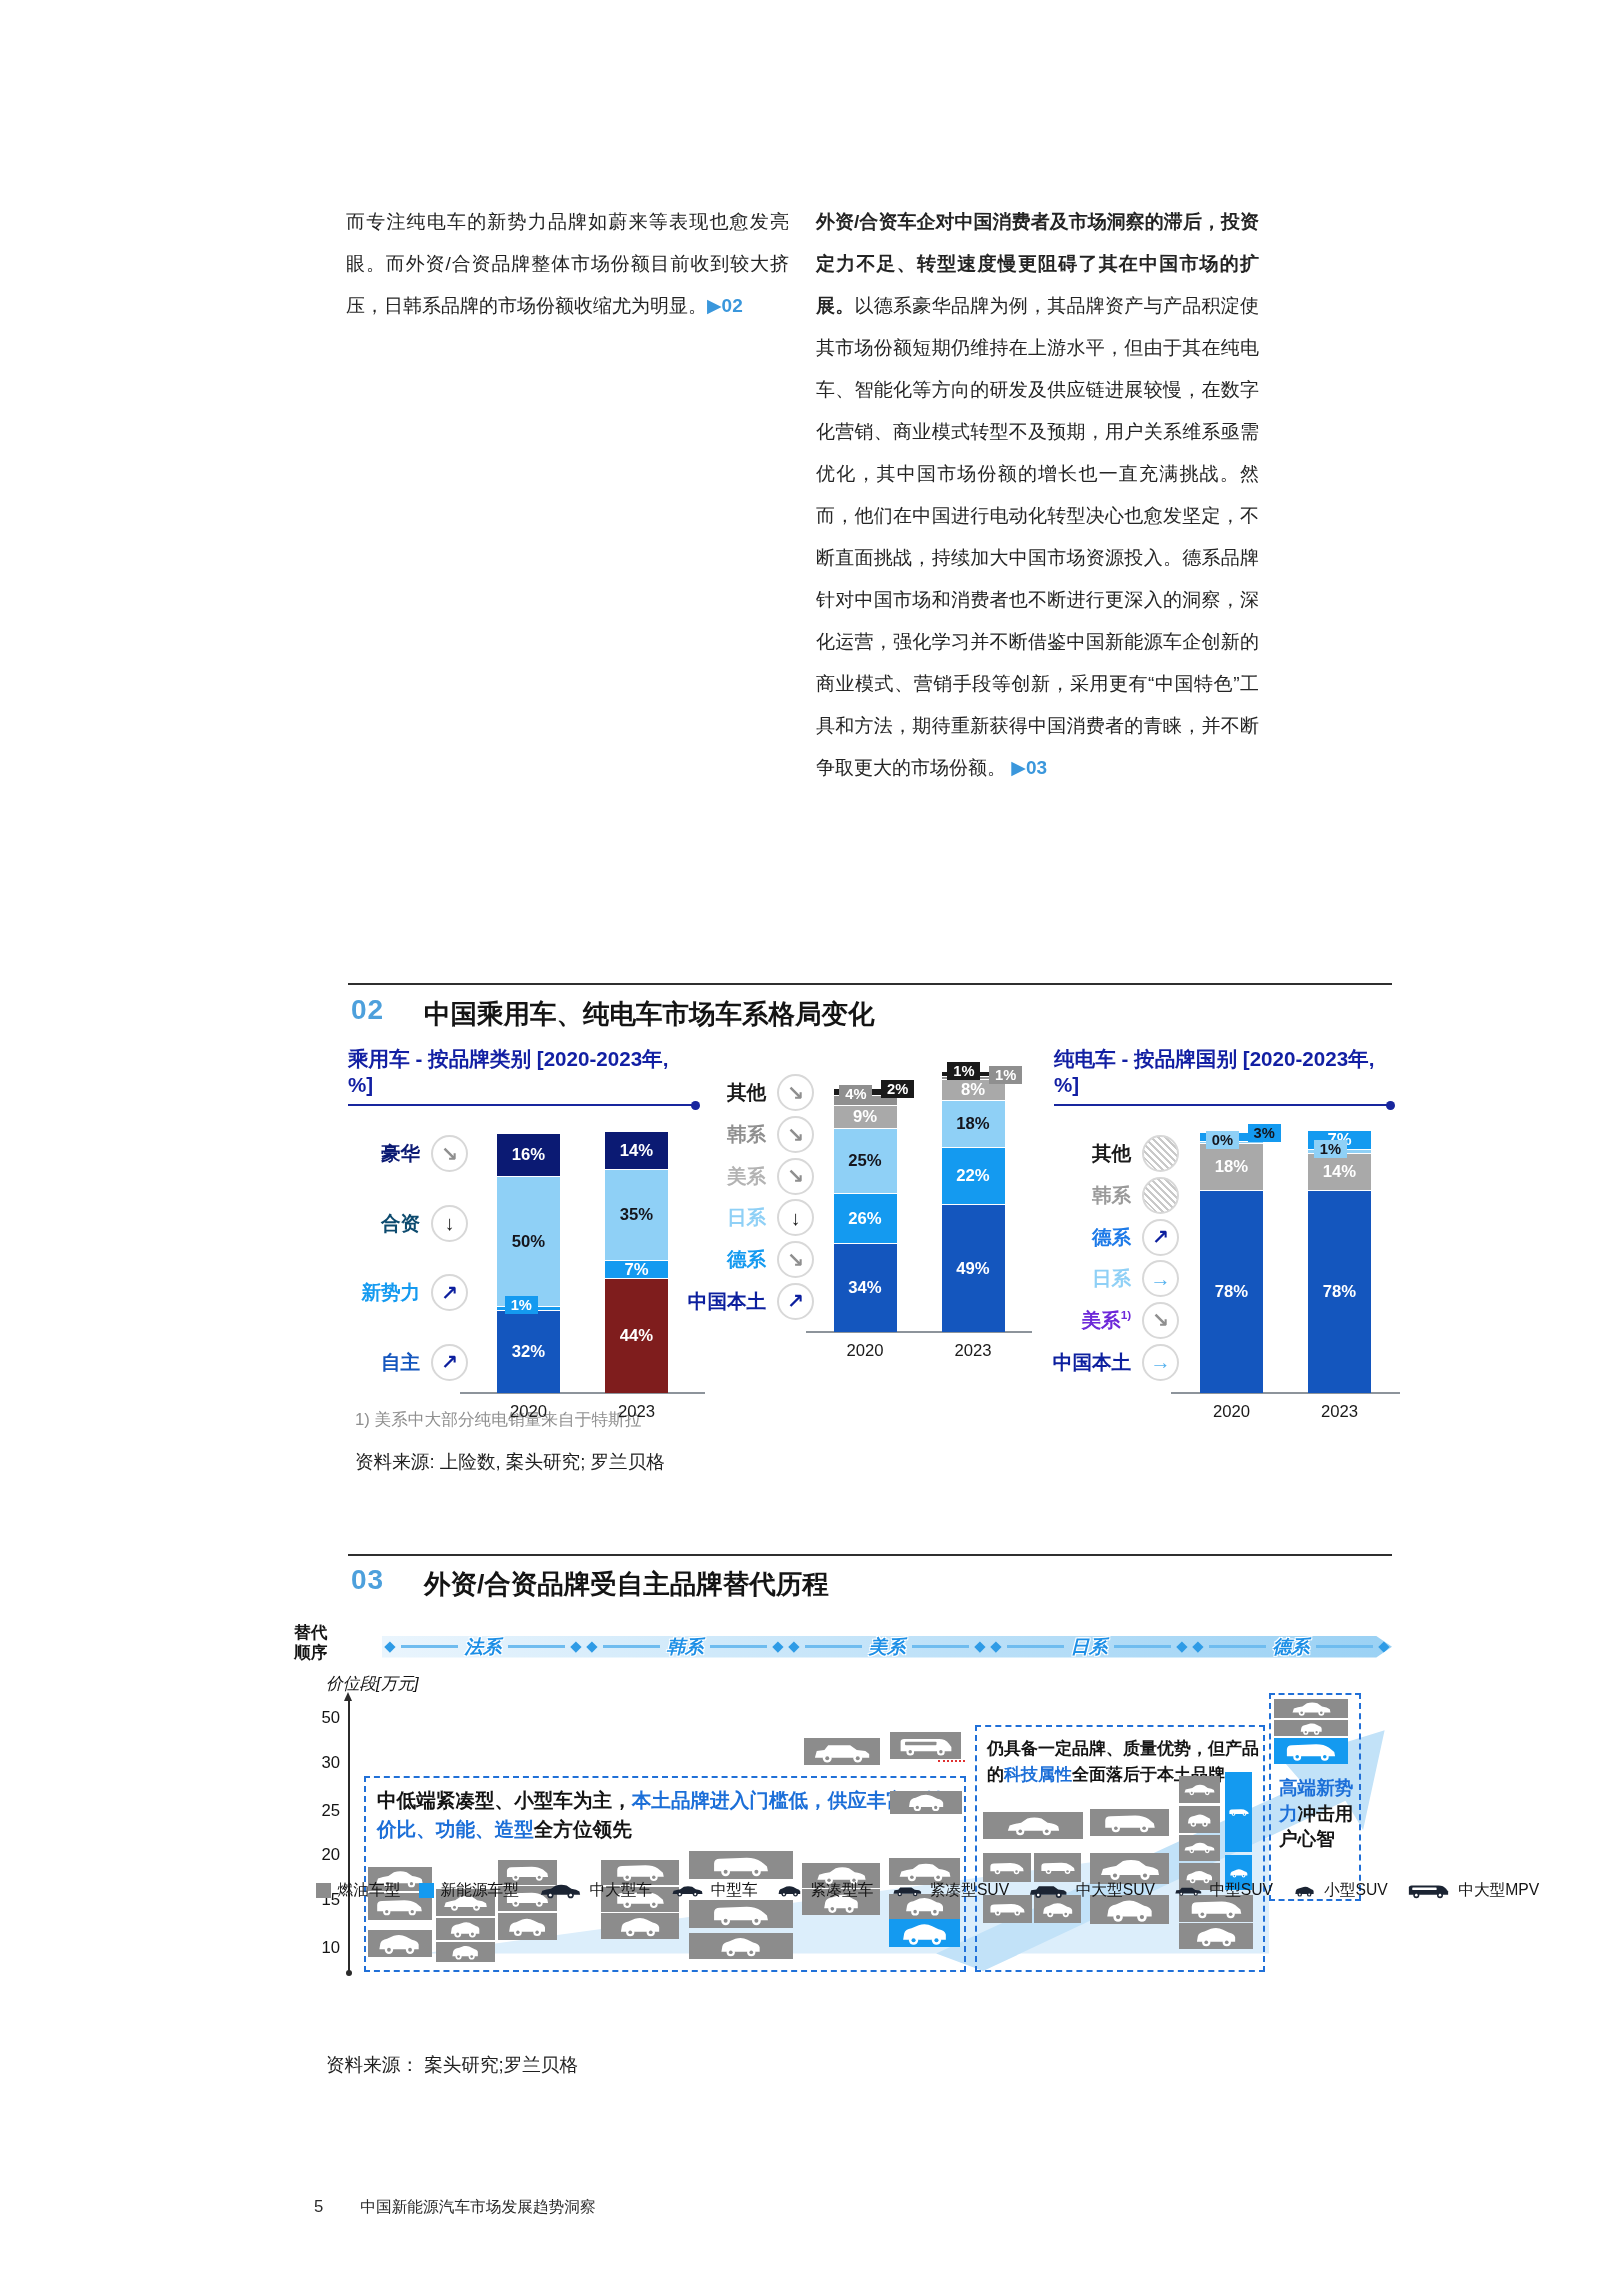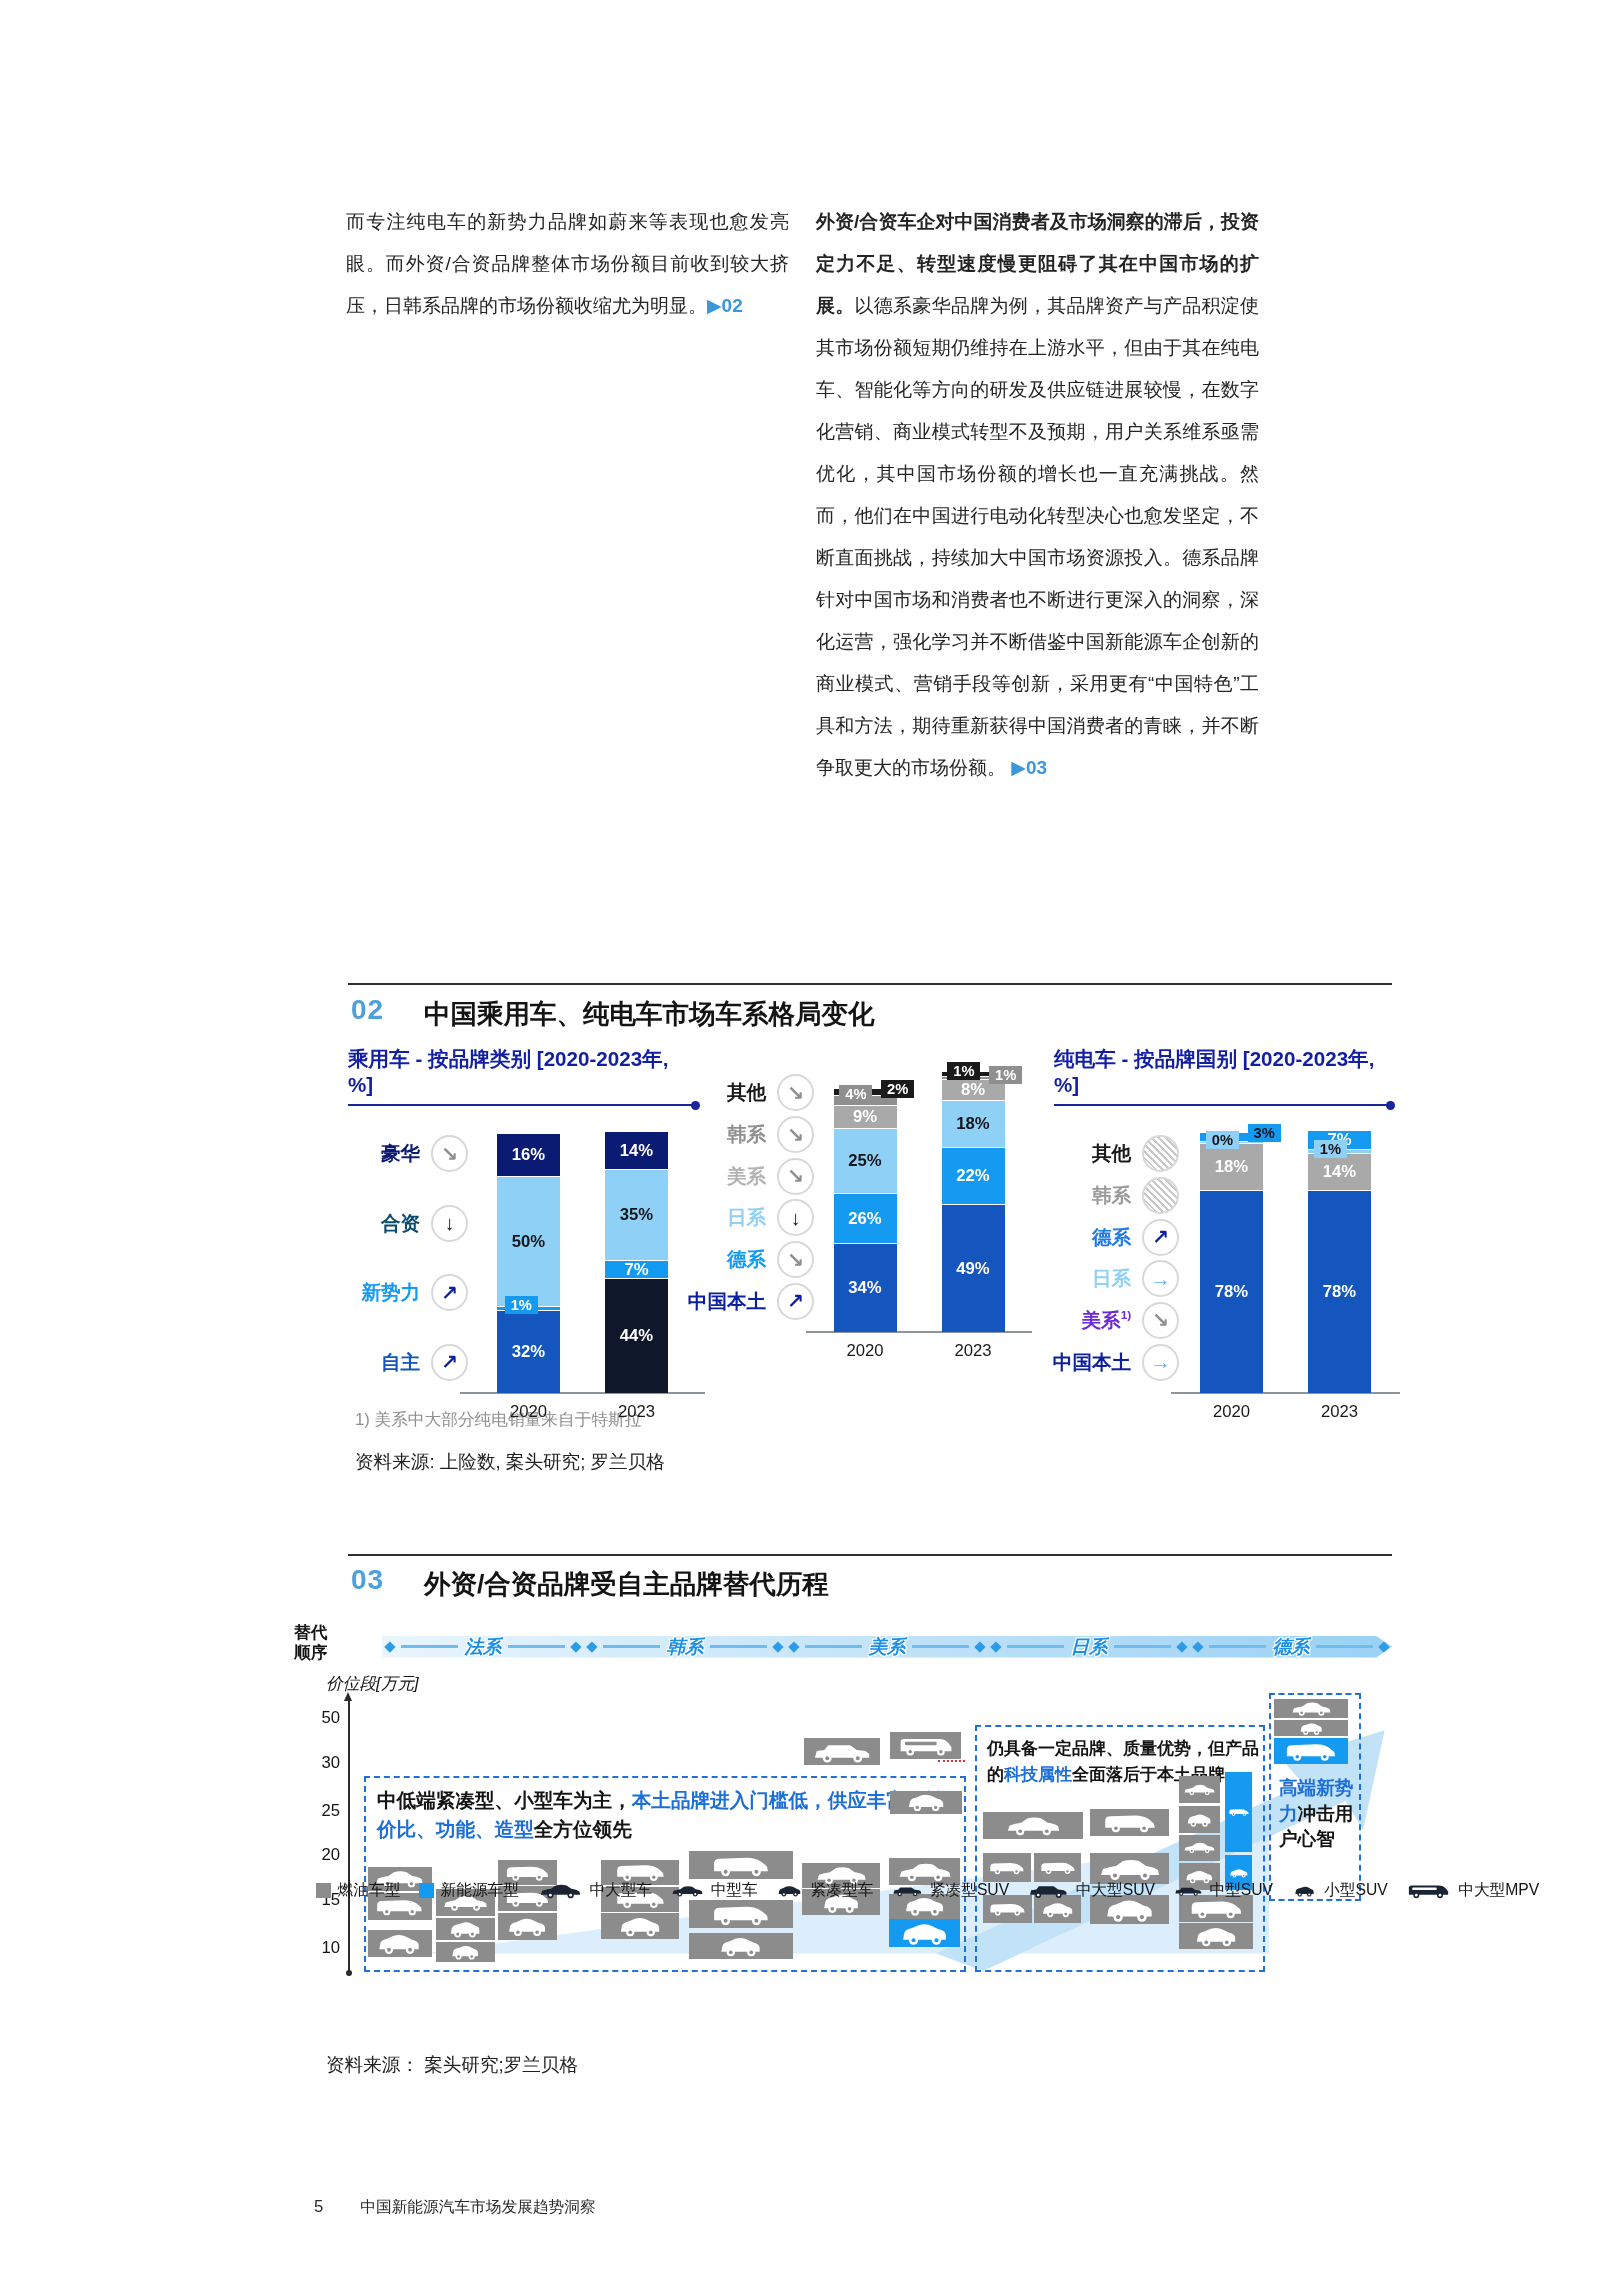--- a/index.html
+++ b/index.html
@@ -112,21 +112,21 @@
               <span class="callout" style="background: rgb(20, 154, 240); color: rgb(255, 255, 255); left: 7.8px; top: 162px;">1%</span>
               <div class="seg" style="height: 83px; background: rgb(20, 86, 190); color: rgb(255, 255, 255); border-top: 1px solid rgb(255, 255, 255);">32%</div>
             </div>
             <div class="year">2020</div>
           </div>
           <div class="barcol">
             <div class="barwrap">
               <div class="seg" style="height: 37px; background: rgb(11, 26, 115); color: rgb(255, 255, 255);">14%</div>
               <div class="seg" style="height: 91px; background: rgb(143, 208, 246); color: rgb(21, 21, 28); border-top: 1px solid rgb(255, 255, 255);">35%</div>
               <div class="seg" style="height: 18px; background: rgb(20, 154, 240); color: rgb(255, 255, 255); border-top: 1px solid rgb(255, 255, 255);">7%</div>
-              <div class="seg" style="height: 115px; background: #0f172a; color: rgb(255, 255, 255); border-top: 1px solid rgb(255, 255, 255);">44%</div>
+              <div class="seg" style="height: 115px; background: #7f1d1d; color: rgb(255, 255, 255); border-top: 1px solid rgb(255, 255, 255);">44%</div>
             </div>
             <div class="year">2023</div>
           </div>
         </div>
     </div>
   </div>
 
   <div class="panel" style="left:704px;width:320px;">
     <div class="chartbody">
       <div class="legend" style="width:110px;">

